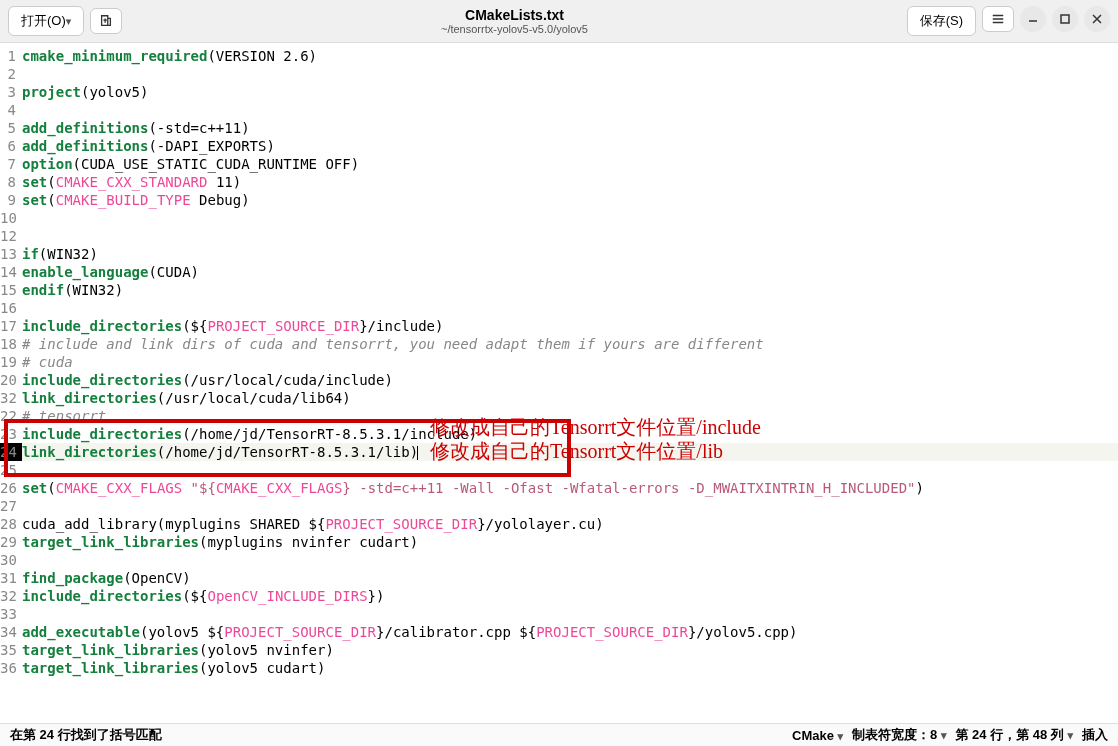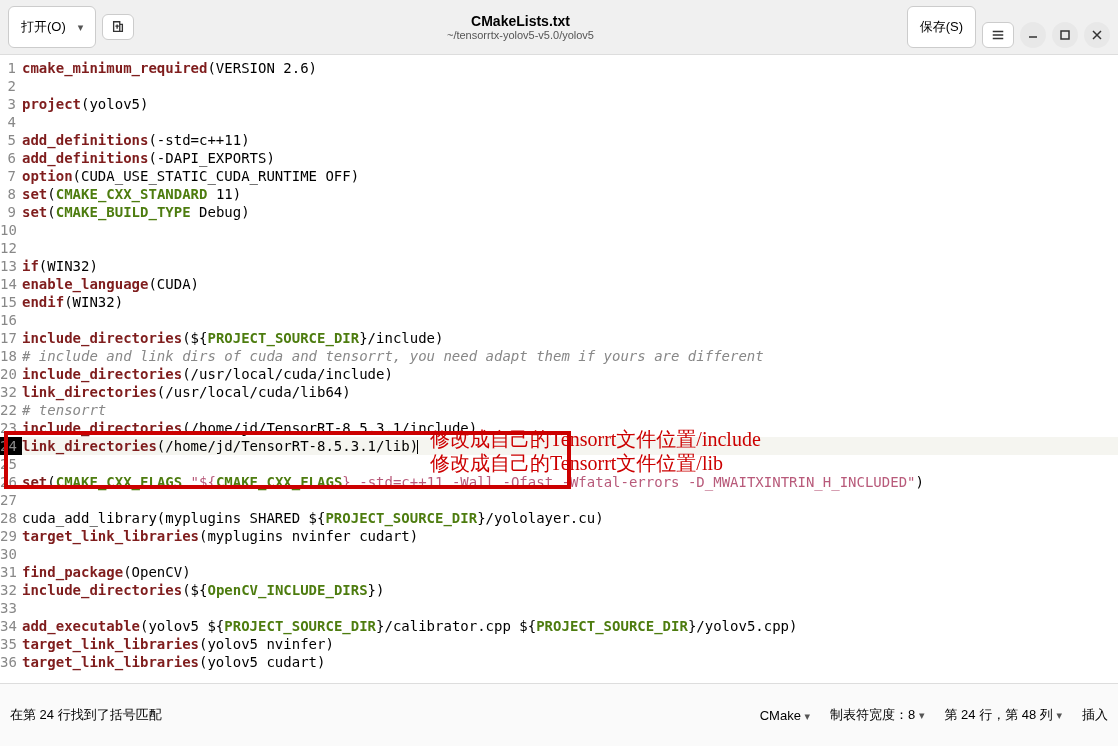--- a/index.html
+++ b/index.html
@@ -1,40 +1,40 @@
 <!DOCTYPE html>
 <html><head>
   <meta charset="utf-8">
   <style>
     * { margin: 0; padding: 0; box-sizing: border-box; }
     body { font-family: sans-serif; font-size: 13px; background: #fafafa; width: 1118px; height: 746px; overflow: hidden; display: flex; flex-direction: column; }
     .titlebar { display: flex; align-items: center; justify-content: space-between; padding: 6px 8px; background: #f0f0f0; border-bottom: 1px solid #ddd; }
     .tb-left { display: flex; align-items: center; gap: 6px; }
     .tb-center { text-align: center; flex: 1; }
-    .tb-right { display: flex; align-items: flex-end; gap: 6px; }
-    .btn { background: #fff; border: 1px solid #ccc; border-radius: 6px; padding: 11px 12px; font-size: 13px; cursor: pointer; display: flex; align-items: center; gap: 12px; }
+    .tb-right { display: flex; align-items: flex-start; gap: 6px; }
+    .btn { background: #fff; border: 1px solid #ccc; border-radius: 6px; padding: 5px 12px; font-size: 13px; cursor: pointer; display: flex; align-items: center; gap: 0; }
     .btn-icon { background: #fff; border: 1px solid #ccc; border-radius: 6px; padding: 5px 8px; cursor: pointer; display: flex; align-items: center; justify-content: center; }
     .win-btn { background: #e8e8e8; border: none; border-radius: 50%; width: 26px; height: 26px; cursor: pointer; display: flex; align-items: center; justify-content: center; font-size: 14px; }
     .title { font-weight: bold; font-size: 14px; }
     .subtitle { font-size: 11px; color: #555; }
     .editor { flex: 1; background: #fff; font-family: 'DejaVu Sans Mono', monospace; font-size: 14px; overflow: hidden; position: relative; }
     .lines { padding: 4px 0; }
     .line { display: flex; white-space: pre; line-height: 18px; }
     .lineno { width: 22px; text-align: right; color: #888; padding-right: 6px; user-select: none; flex-shrink: 0; }
     .code { flex: 1; }
     .line.current { background: #f5f5f0; }
     .line.current .lineno { background: #000000; }
-    .kw { color: #7f1d1d; font-weight: bold; }
-    .var { color: #4d7c0f; font-weight: bold; }
+    .kw { color: #15803d; font-weight: bold; }
+    .var { color: #ec4899; font-weight: normal; }
     .cm { color: #888; font-style: italic; }
     .str { color: #b85a7a; }
     .red-box { position: absolute; border: 4px solid #cc0000; left: 4px; top: 376px; width: 567px; height: 58px; pointer-events: none; }
     .anno { position: absolute; color: #cc0000; font-size: 20px; font-family: serif; pointer-events: none; }
-    .statusbar { display: flex; align-items: flex-start; justify-content: space-between; padding: 22px 10px; background: #fafafa; border-top: 1px solid #ddd; font-size: 13px; }
-    .sb-right { display: flex; align-items: center; gap: 20px; }
+    .statusbar { display: flex; align-items: flex-start; justify-content: space-between; padding: 2px 10px; background: #fafafa; border-top: 1px solid #ddd; font-size: 13px; font-weight: bold; }
+    .sb-right { display: flex; align-items: center; gap: 9px; }
     .caret { color: #555; font-size: 11px; }
     .cursor { display: inline-block; border-left: 1px solid #000; height: 14px; vertical-align: middle; margin-left: -1px; }
   </style>
 </head>
 <body>
 
 <div class="titlebar">
   <div class="tb-left">
     <button class="btn">
       <span>打开(O)</span>
@@ -87,20 +87,21 @@
       <div class="line"><span class="lineno">8</span><span class="code"><span class="kw">set</span>(<span class="var">CMAKE_CXX_STANDARD</span> 11)</span></div>
       <div class="line"><span class="lineno">9</span><span class="code"><span class="kw">set</span>(<span class="var">CMAKE_BUILD_TYPE</span> Debug)</span></div>
       <div class="line"><span class="lineno">10</span><span class="code"></span></div>
       <div class="line"><span class="lineno">12</span><span class="code"></span></div>
       <div class="line"><span class="lineno">13</span><span class="code"><span class="kw">if</span>(WIN32)</span></div>
       <div class="line"><span class="lineno">14</span><span class="code"><span class="kw">enable_language</span>(CUDA)</span></div>
       <div class="line"><span class="lineno">15</span><span class="code"><span class="kw">endif</span>(WIN32)</span></div>
       <div class="line"><span class="lineno">16</span><span class="code"></span></div>
       <div class="line"><span class="lineno">17</span><span class="code"><span class="kw">include_directories</span>(${<span class="var">PROJECT_SOURCE_DIR</span>}/include)</span></div>
       <div class="line"><span class="lineno">18</span><span class="code"><span class="cm"># include and link dirs of cuda and tensorrt, you need adapt them if yours are different</span></span></div>
+      <div class="line"><span class="lineno">19</span><span class="code"><span class="cm"># cuda</span></span></div>
       <div class="line"><span class="lineno">20</span><span class="code"><span class="kw">include_directories</span>(/usr/local/cuda/include)</span></div>
       <div class="line"><span class="lineno">32</span><span class="code"><span class="kw">link_directories</span>(/usr/local/cuda/lib64)</span></div>
       <div class="line"><span class="lineno">22</span><span class="code"><span class="cm"># tensorrt</span></span></div>
       <div class="line"><span class="lineno">23</span><span class="code"><span class="kw">include_directories</span>(/home/jd/TensorRT-8.5.3.1/include)</span></div>
       <div class="line current"><span class="lineno">24</span><span class="code"><span class="kw">link_directories</span>(/home/jd/TensorRT-8.5.3.1/lib)<span class="cursor"></span></span></div>
       <div class="line"><span class="lineno">25</span><span class="code"></span></div>
       <div class="line"><span class="lineno">26</span><span class="code"><span class="kw">set</span>(<span class="var">CMAKE_CXX_FLAGS</span> <span class="str">"${</span><span class="var">CMAKE_CXX_FLAGS</span><span class="str">} -std=c++11 -Wall -Ofast -Wfatal-errors -D_MWAITXINTRIN_H_INCLUDED"</span>)</span></div>
       <div class="line"><span class="lineno">27</span><span class="code"></span></div>
       <div class="line"><span class="lineno">28</span><span class="code">cuda_add_library(myplugins SHARED ${<span class="var">PROJECT_SOURCE_DIR</span>}/yololayer.cu)</span></div>
       <div class="line"><span class="lineno">29</span><span class="code"><span class="kw">target_link_libraries</span>(myplugins nvinfer cudart)</span></div>

